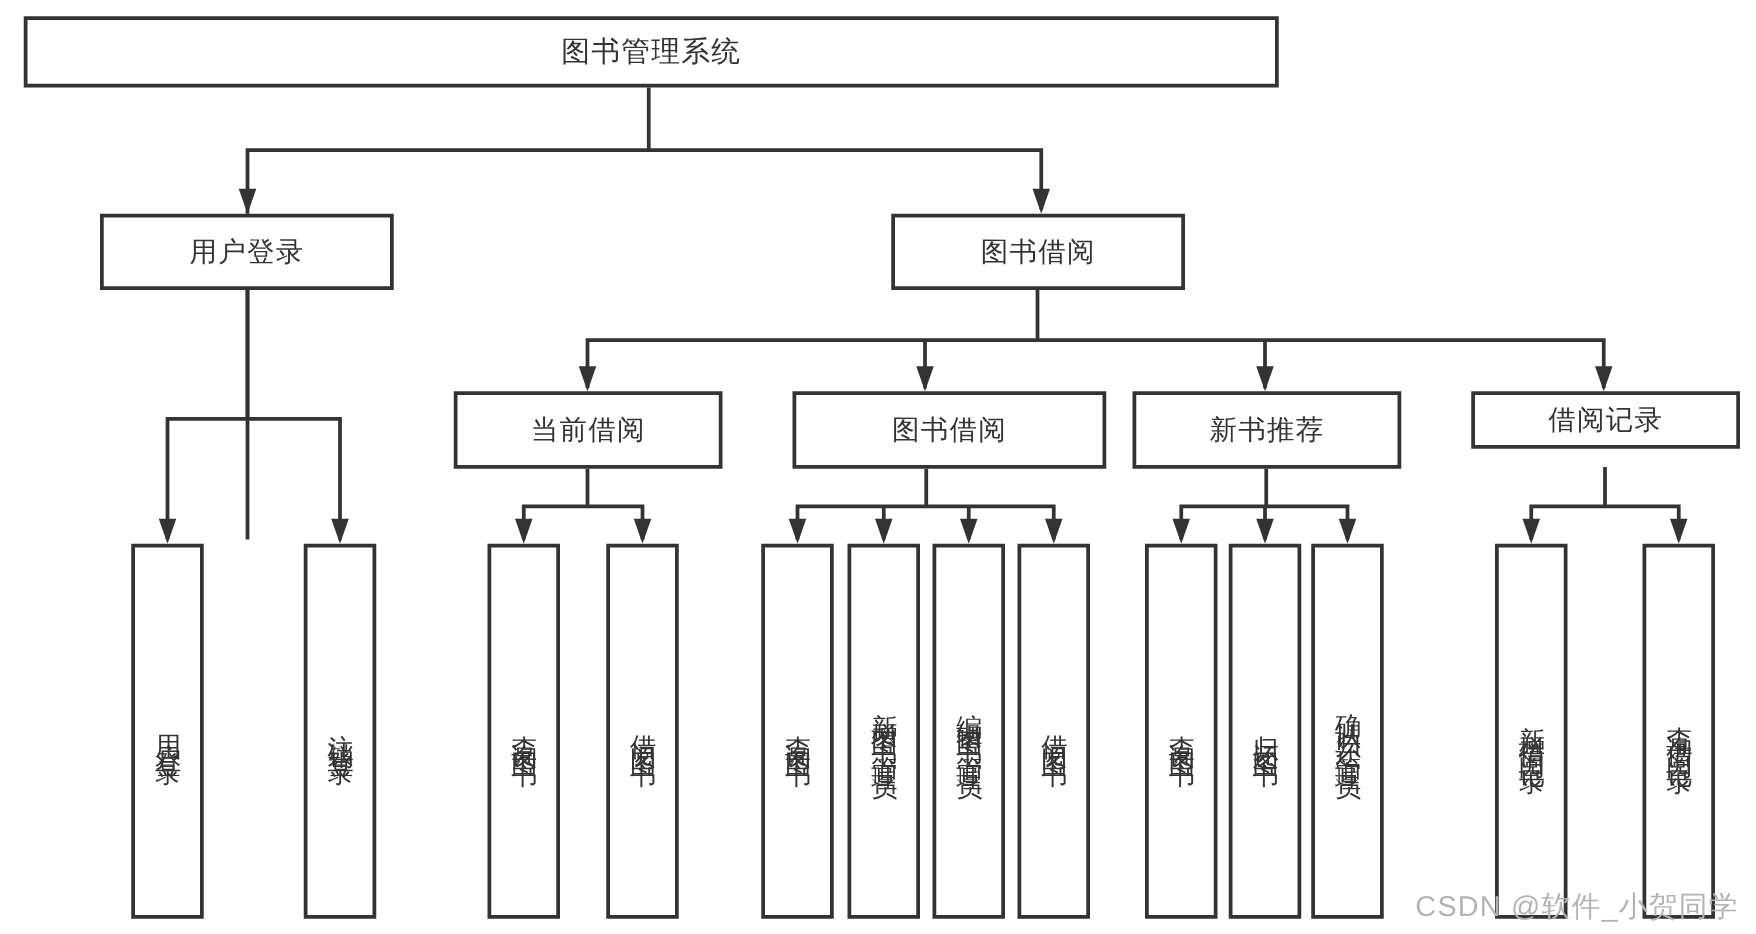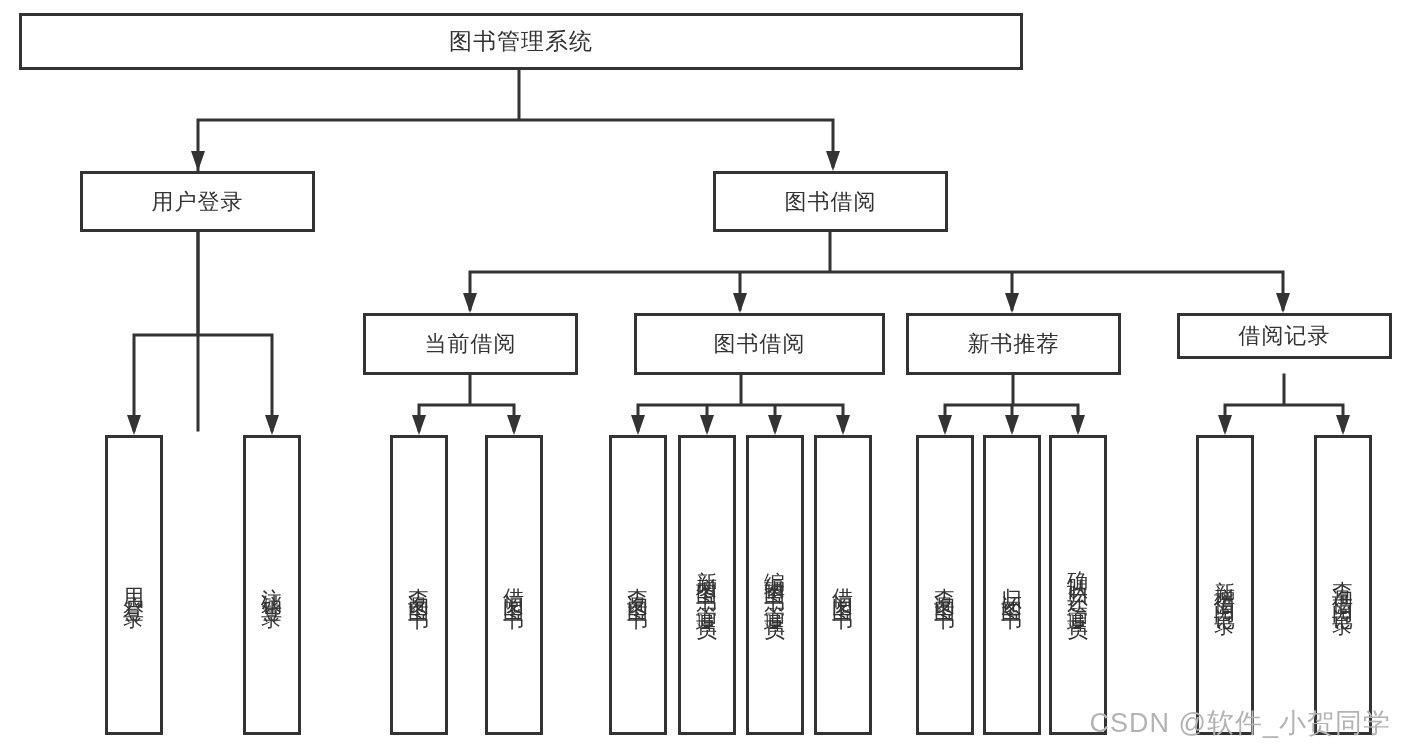--- a/index.html
+++ b/index.html
@@ -42,21 +42,21 @@
     writing-mode: vertical-rl;
     text-orientation: mixed;
     font-size: 21px;
     letter-spacing: 7px;
     line-height: 1;
   }
   .watermark {
     position: absolute;
     right: 14px;
     bottom: 6px;
-    font-size: 27px;
+    font-size: 23px;
     color: var(--watermark);
     letter-spacing: 1px;
     z-index: 5;
     white-space: nowrap;
   }
 </style>
 </head>
 <body>
 
 <div class="canvas">

